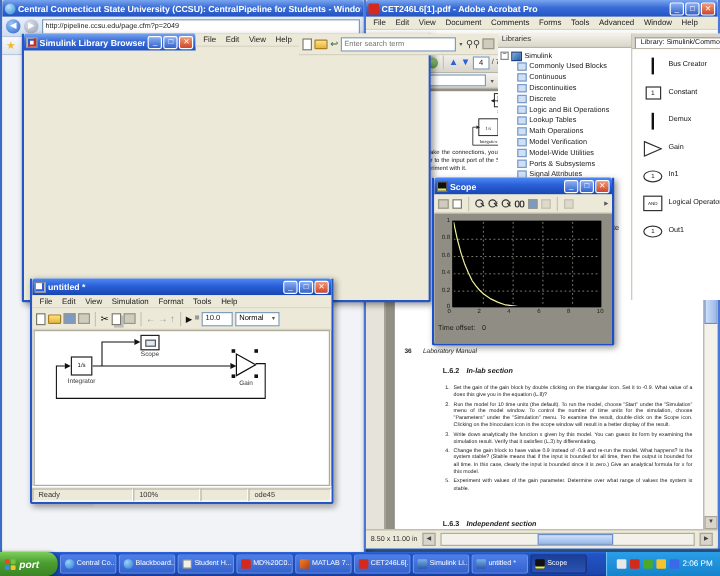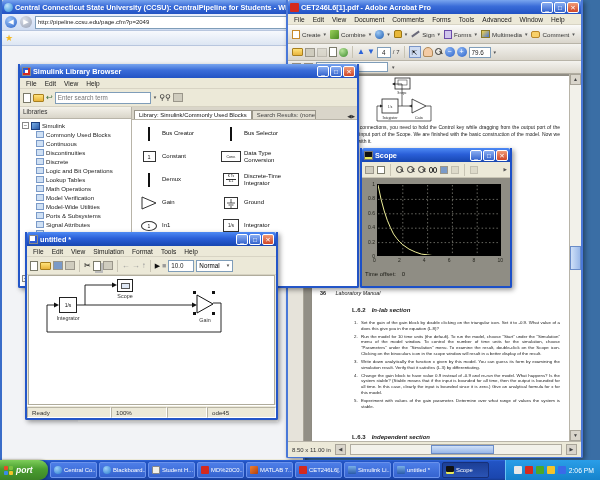--- a/index.html
+++ b/index.html
@@ -28,21 +28,21 @@
   #ie{left:0;top:0;width:305px;height:462px;z-index:1;border-color:#3a6cc8;}
   .ie-addr{height:17px;display:flex;align-items:center;gap:3px;background:linear-gradient(180deg,#e8eefb,#cfdcf2);padding:0 3px;border-bottom:1px solid #b8c6de;}
   .navball{width:12px;height:12px;border-radius:50%;color:#fff;font-size:7px;line-height:11px;text-align:center;}
   .ie-fav{height:15px;display:flex;align-items:center;gap:4px;background:linear-gradient(180deg,#f7f9fd,#dde6f3);border-bottom:1px solid #b8c6de;padding:0 3px;}
   .ie-page{position:relative;background:#f2f3f6;height:413px;}
   .ie-links{position:absolute;left:76px;top:330px;width:200px;background:#fff;padding:2px 4px;}
   .ie-link{color:#1f3f9e;font-weight:bold;font-size:7.4px;text-decoration:underline;display:block;}
   .ie-sub{color:#666;font-size:5.8px;display:block;margin:1px 0 5px;}
 
   
-  #acro{left:286px;top:0;width:297px;height:458px;z-index:2;border-color:#4a78d8;}
+  #acro{left:303px;top:0;width:297px;height:458px;z-index:2;border-color:#4a78d8;}
   .ac-tools{height:19px;display:flex;align-items:center;gap:3px;background:linear-gradient(180deg,#fbfbf9,#d9d5cb);border-bottom:1px solid #b8b4a8;padding:0 4px;}
   .ac-tool{display:flex;align-items:center;gap:2px;font-size:6.2px;color:#333;}
   .dda{font-size:4.5px;color:#555;}
   .ac-nav{height:17px;display:flex;align-items:center;gap:2px;background:linear-gradient(180deg,#f4f3ef,#d9d5cb);border-bottom:1px solid #b8b4a8;padding:0 4px;}
   .ac-find{height:13px;display:flex;align-items:center;gap:3px;background:linear-gradient(180deg,#f4f3ef,#ddd9cf);border-bottom:1px solid #b0aca0;padding:0 4px;}
   .bluearrow{color:#2a62d8;font-size:8px;line-height:8px;}
   .zoombtn{width:10px;height:10px;border-radius:50%;background:radial-gradient(circle at 35% 30%,#8ab4f4,#2a62c8);color:#fff;font-size:7px;line-height:9px;text-align:center;}
   #ac-doc{position:relative;height:367px;background:#928f86;overflow:hidden;}
   #ac-side{position:absolute;left:0;top:0;bottom:0;width:16px;background:#e6e3da;border-right:1px solid #a8a498;display:flex;flex-direction:column;align-items:center;gap:6px;padding-top:6px;}
   .sideico{width:10px;height:11px;background:#f4f4f0;border:1px solid #8a90a8;}
@@ -57,21 +57,21 @@
   .pdf-diagram text{font-family:"Liberation Serif",serif;fill:#222;}
   .pdf-intro{position:absolute;left:10px;top:48px;width:238px;font-size:5px;line-height:1.35;text-align:justify;text-indent:8px;}
   .pdf-pagehdr{position:absolute;left:8px;top:214px;font-size:5.4px;}
   .pdf-sec{position:absolute;left:40px;font-size:6px;font-weight:bold;}
   .pdf-sec .it{font-style:italic;margin-left:6px;}
   .pdf-items{position:absolute;left:40px;top:244px;width:208px;font-size:4.4px;line-height:1.32;text-align:justify;counter-reset:it;}
   .pdf-items li{list-style:none;counter-increment:it;position:relative;padding-left:9px;margin-bottom:2px;}
   .pdf-items li::before{content:counter(it) ".";position:absolute;left:2px;}
 
   
-  #libb{left:18px;top:28px;width:341px;height:224px;z-index:3;display:flex;flex-direction:column;margin-top:36px;}
+  #libb{left:18px;top:28px;width:341px;height:224px;z-index:3;display:flex;flex-direction:row;}
   .lb-body{flex:1;display:flex;min-height:0;background:#ece9d8;}
   .lb-left{width:112px;display:flex;flex-direction:column;border-right:1px solid #b8b4a8;}
   .lb-lh{height:12px;background:linear-gradient(180deg,#f4f2ea,#d9d5c9);border-bottom:1px solid #b8b4a8;font-size:6.4px;color:#333;padding:1px 3px;}
   .lb-tree{flex:1;background:#fff;overflow:hidden;padding:2px 0 0 2px;}
   .tree-row{display:flex;align-items:center;gap:2px;height:9px;white-space:nowrap;}
   .tree-kids .tree-row{margin-left:14px;}
   .tree-lbl{font-size:6.1px;color:#222;}
   .tree-ico{width:8px;height:7px;background:#cfe0f4;border:1px solid #7a9ac8;}
   .tree-exp{width:7px;height:7px;border:1px solid #888;background:#fff;font-size:6px;line-height:5px;text-align:center;color:#333;}
   .lib-ico{width:9px;height:8px;background:linear-gradient(135deg,#7ab0e8,#2a5aa8);border:1px solid #1d4080;}

